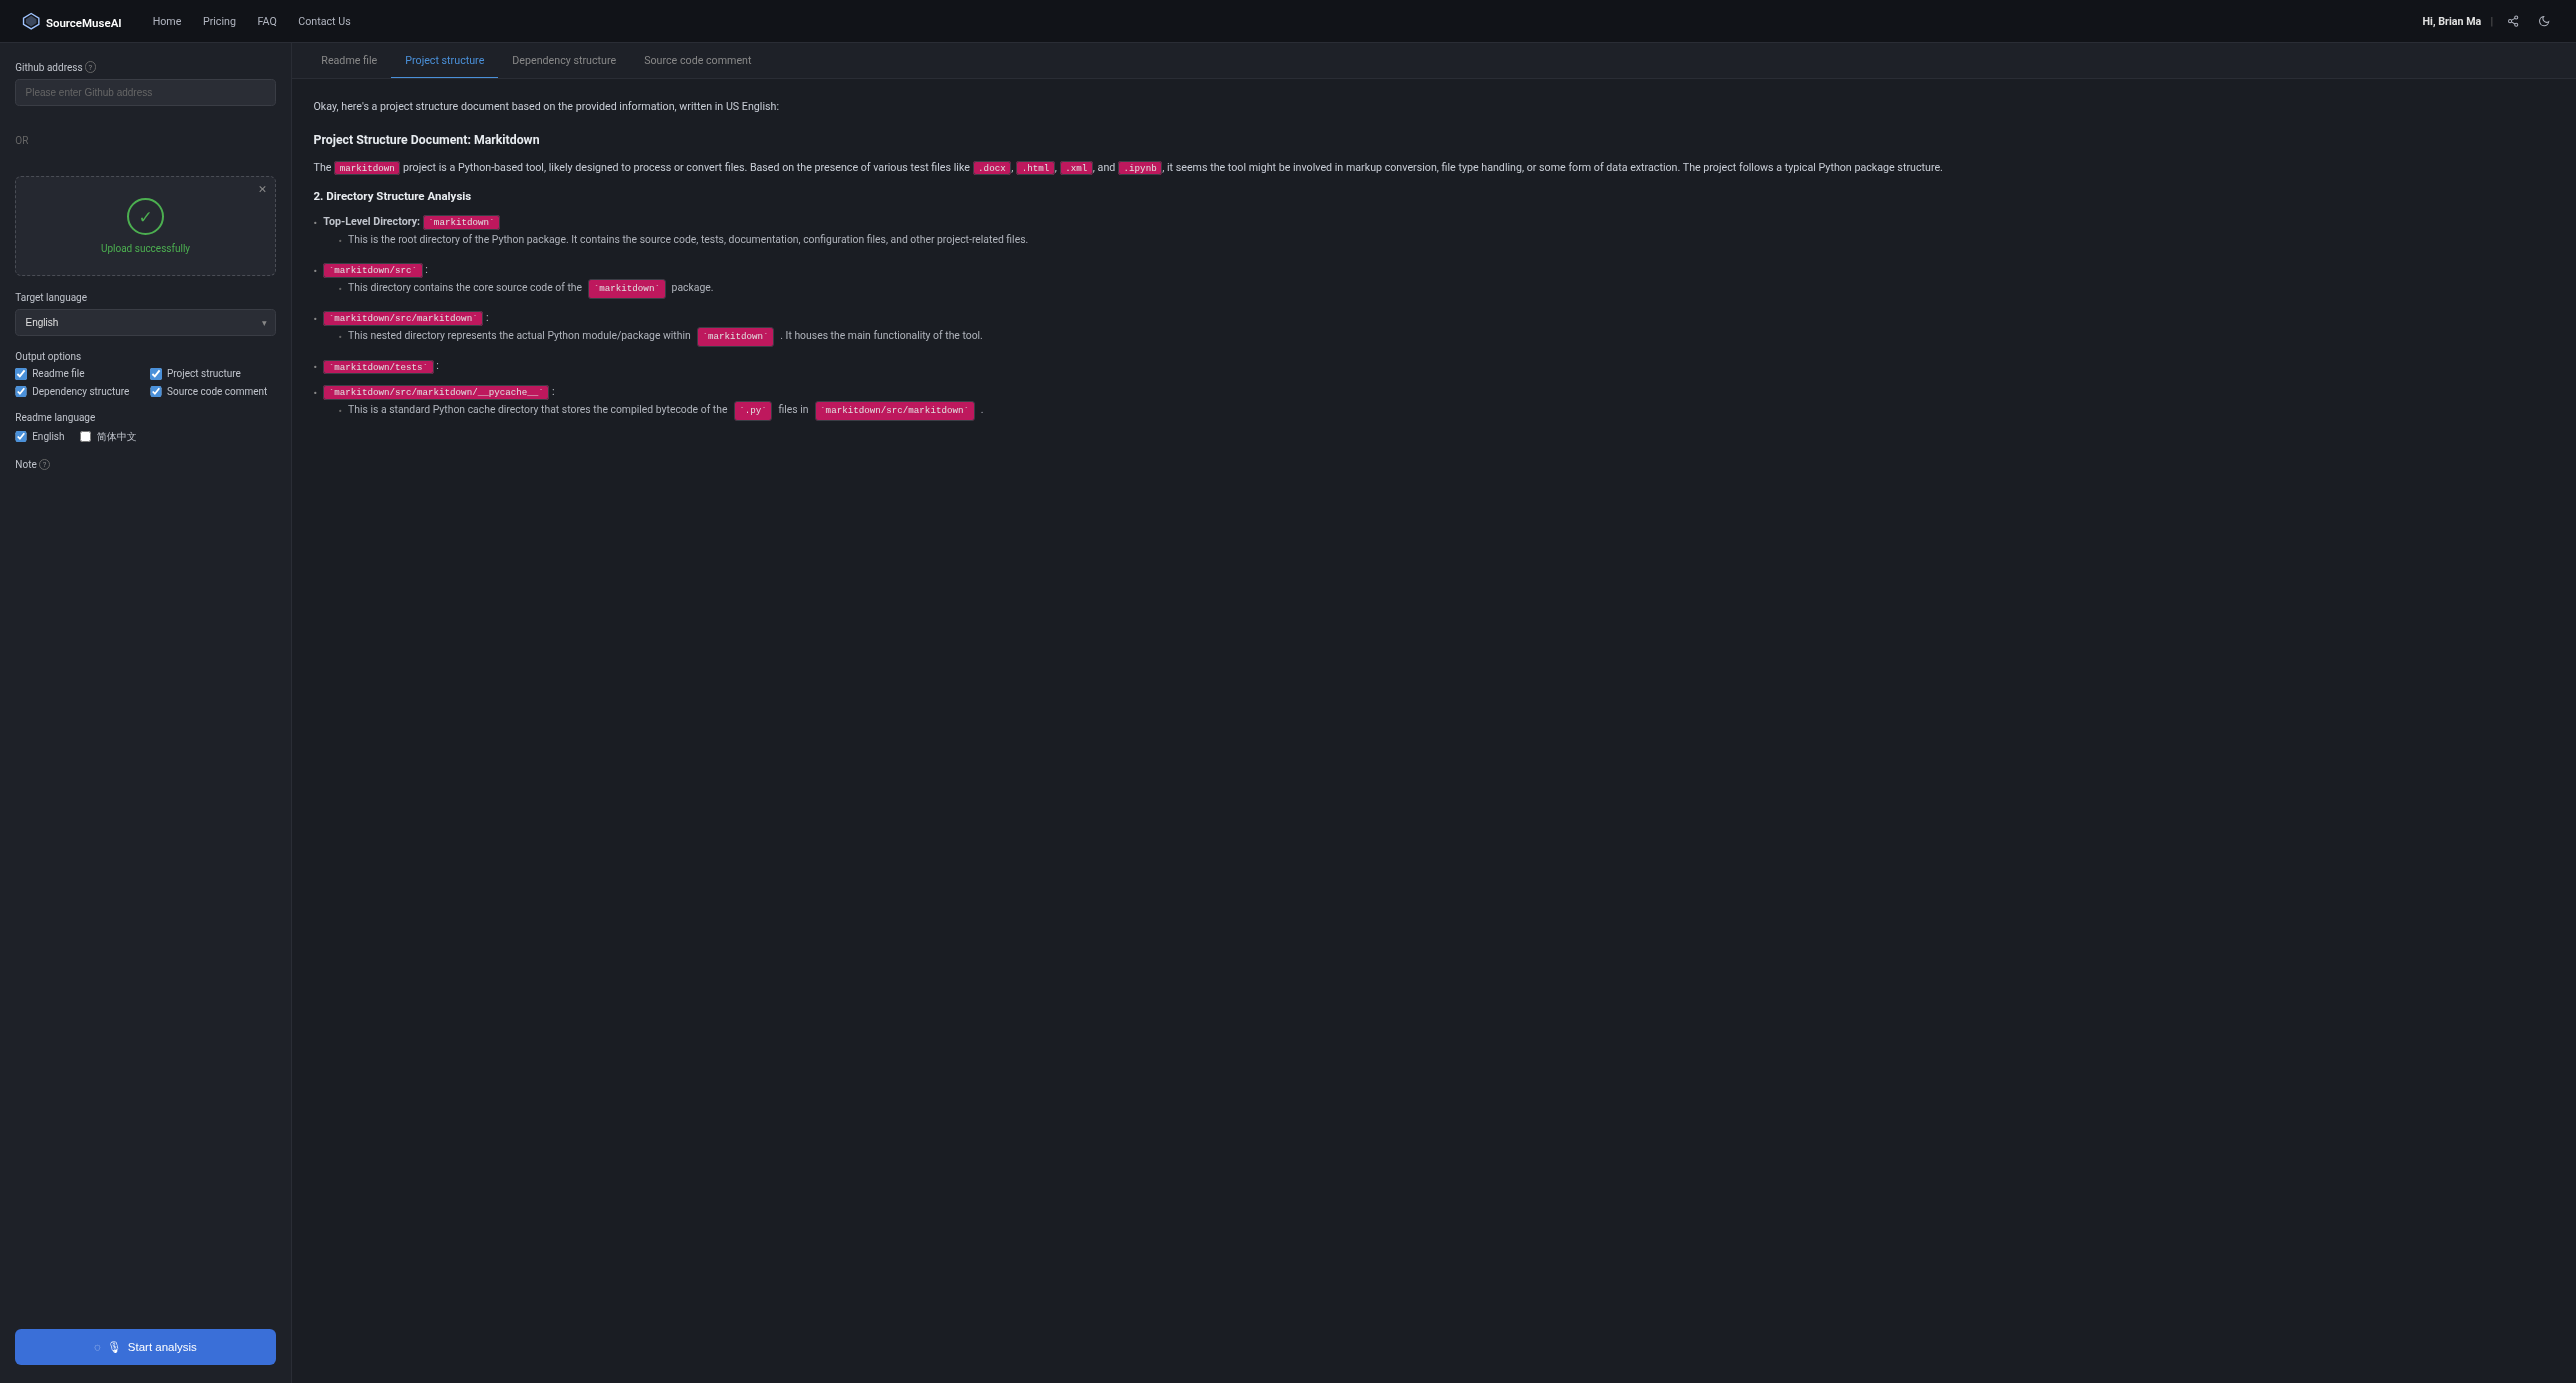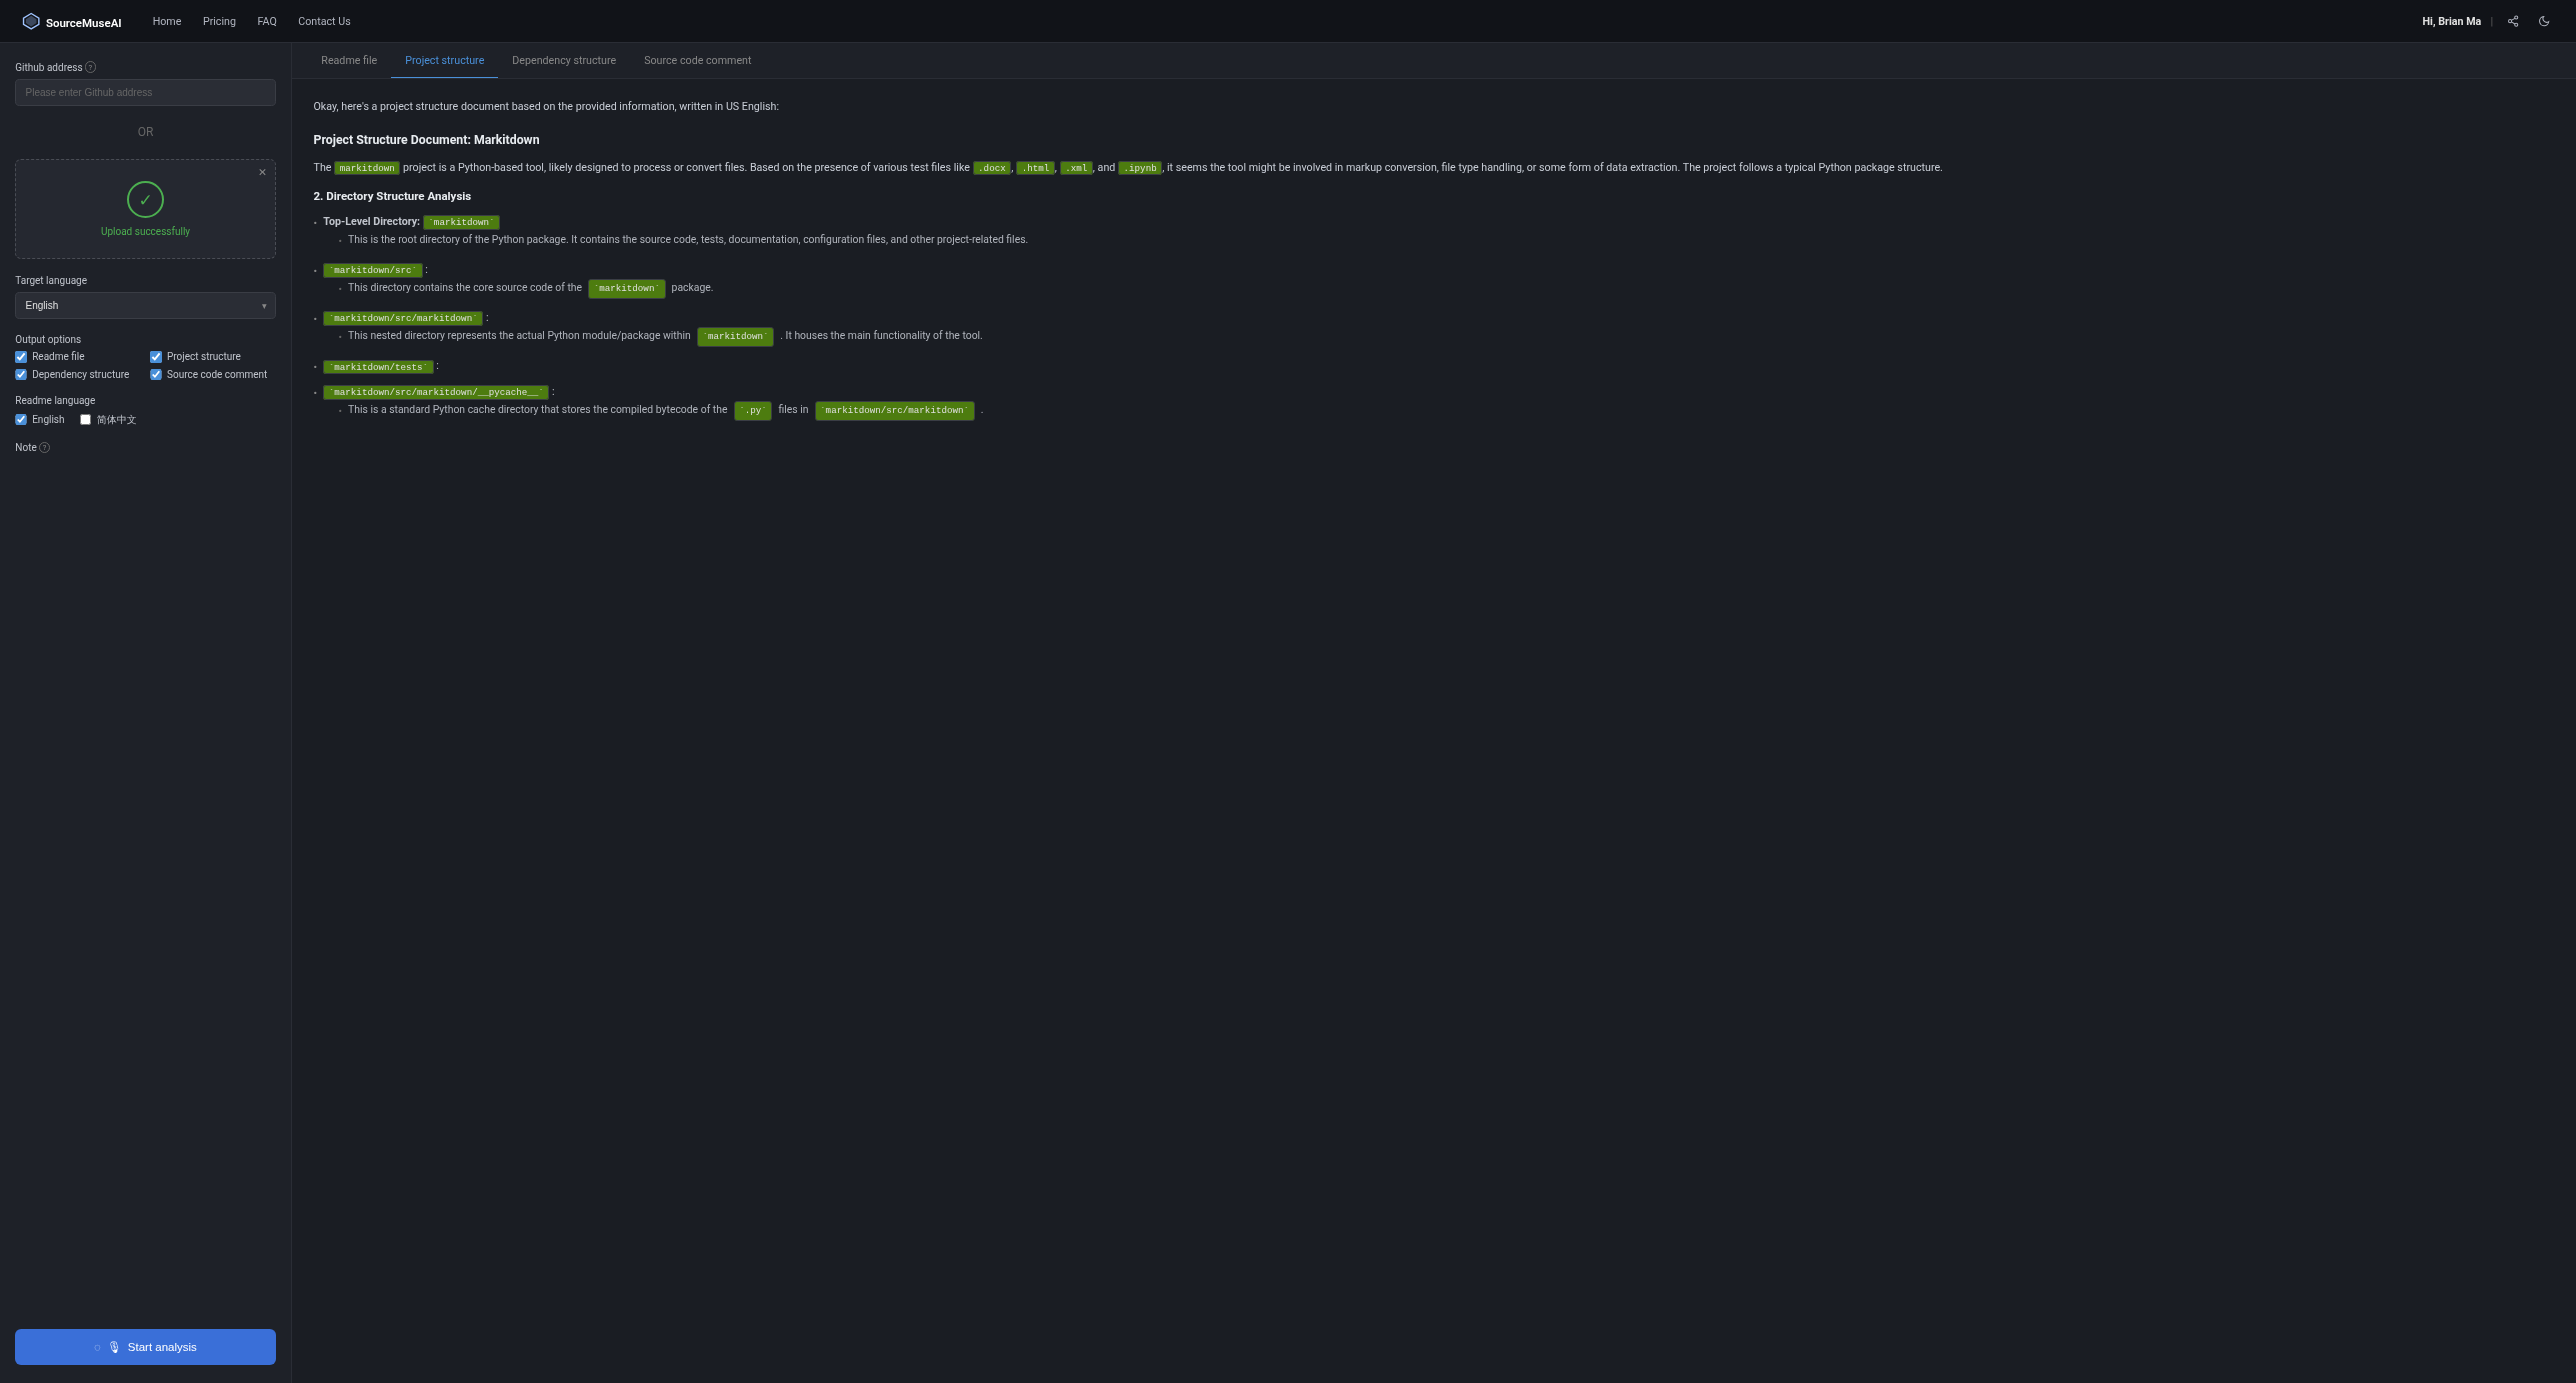--- a/index.html
+++ b/index.html
@@ -106,24 +106,23 @@
       border: 0.8px solid #3a3d45;
       border-radius: 4.6px;
       padding: 7px 9.2px;
       color: #888;
       font-size: 10px;
       outline: none;
     }
     .github-input::placeholder { color: #666; }
 
     .or-divider {
-      text-align: center;
       color: #666;
-      font-size: 12px;
-      margin: 4px 0;
+      font-size: 10px;
+      margin: 14px 0;
     }
 
     .upload-zone {
       border: 1.5px dashed #4a4d55;
       border-radius: 6.1px;
       background: #252830;
       padding: 21.5px 12.3px;
       display: flex;
       flex-direction: column;
       align-items: center;
@@ -275,21 +274,21 @@
     }
 
     .content-area h3 {
       font-size: 11.5px;
       font-weight: 700;
       color: #e8ecf0;
       margin: 10.7px 0 6.1px;
     }
 
     code.inline {
-      background: #4d7c0f;
+      background: #be185d;
       border: 0.8px solid #3a3d45;
       border-radius: 3.1px;
       padding: 0.8px 4.6px;
       font-family: 'Courier New', monospace;
       font-size: 9.2px;
       color: #e0e0e0;
     }
 
     .bullet-list {
       list-style: none;

